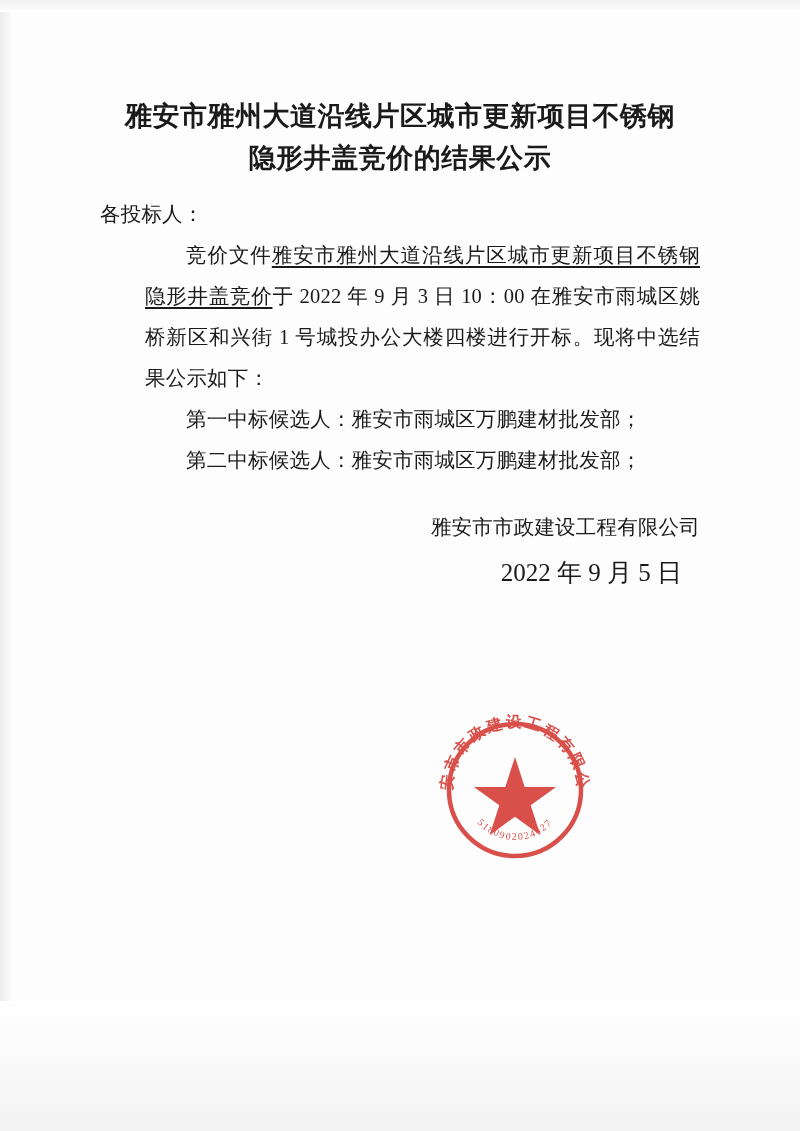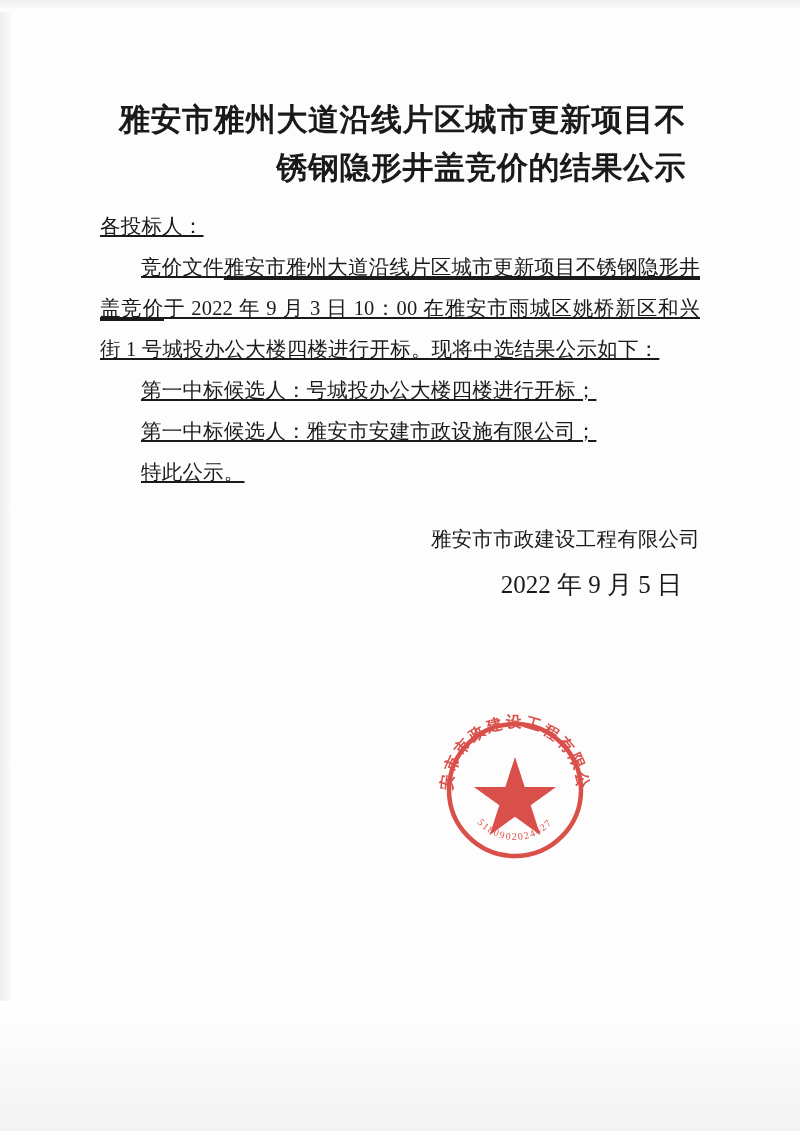--- a/index.html
+++ b/index.html
@@ -46,40 +46,40 @@
   }
 
   .doc-body {
     position: absolute;
     left: 100px;
     top: 96px;
     width: 600px;
   }
 
   .doc-title {
-    font-size: 31px;
+    font-size: 27px;
     font-weight: bold;
     line-height: 1.55;
-    text-align: right;
+    text-align: center;
     letter-spacing: 0.5px;
     margin: 0 0 14px 0;
     padding: 0 14px;
   }
 
   .para {
     font-size: 20.5px;
     line-height: 2.0;
     text-align: justify;
     text-justify: inter-ideograph;
     margin: 0;
     letter-spacing: 0.2px;
-    text-decoration: underline;
   }
   .indent {
     text-indent: 2em;
+    margin-left: 45px;
   }
   .underline {
     text-decoration: underline;
     text-underline-offset: 4px;
   }
 
   .sign-block {
     margin-top: 26px;
     text-align: right;
     position: relative;
@@ -118,28 +118,27 @@
   <div class="scan-edge-bottom"></div>
 
   <div class="doc-body">
 
     <h1 class="doc-title">雅安市雅州大道沿线片区城市更新项目不锈钢隐形井盖竞价的结果公示</h1>
 
     <p class="para">各投标人：</p>
 
     <p class="para indent"><span>竞价文件</span><span class="underline">雅安市雅州大道沿线片区城市更新项目不锈钢隐形井盖竞价</span><span>于 2022 年 9 月 3 日 10：00 在雅安市雨城区姚桥新区和兴街 1 号城投办公大楼四楼进行开标。现将中选结果公示如下：</span></p>
 
-    <p class="para indent">第一中标候选人：号城投办公大楼四楼进行开标；</p>
+    <p class="para indent">第一中标候选人：雅安市雨城区万鹏建材批发部；</p>
 
-    <p class="para indent">第一中标候选人：雅安市安建市政设施有限公司；</p>
+    <p class="para indent">第二中标候选人：雅安市雨城区万鹏建材批发部；</p>
 
 
 
 
-    <p class="para indent">特此公示。</p>
 
     <div class="sign-block">
       <div class="sign-line">雅安市市政建设工程有限公司</div>
       <div class="sign-date">2022 年 9 月 5 日</div>
     </div>
   </div>
 
   <div class="seal">
     <svg width="170" height="170" viewBox="0 0 170 170" xmlns="http://www.w3.org/2000/svg">
       <defs>

